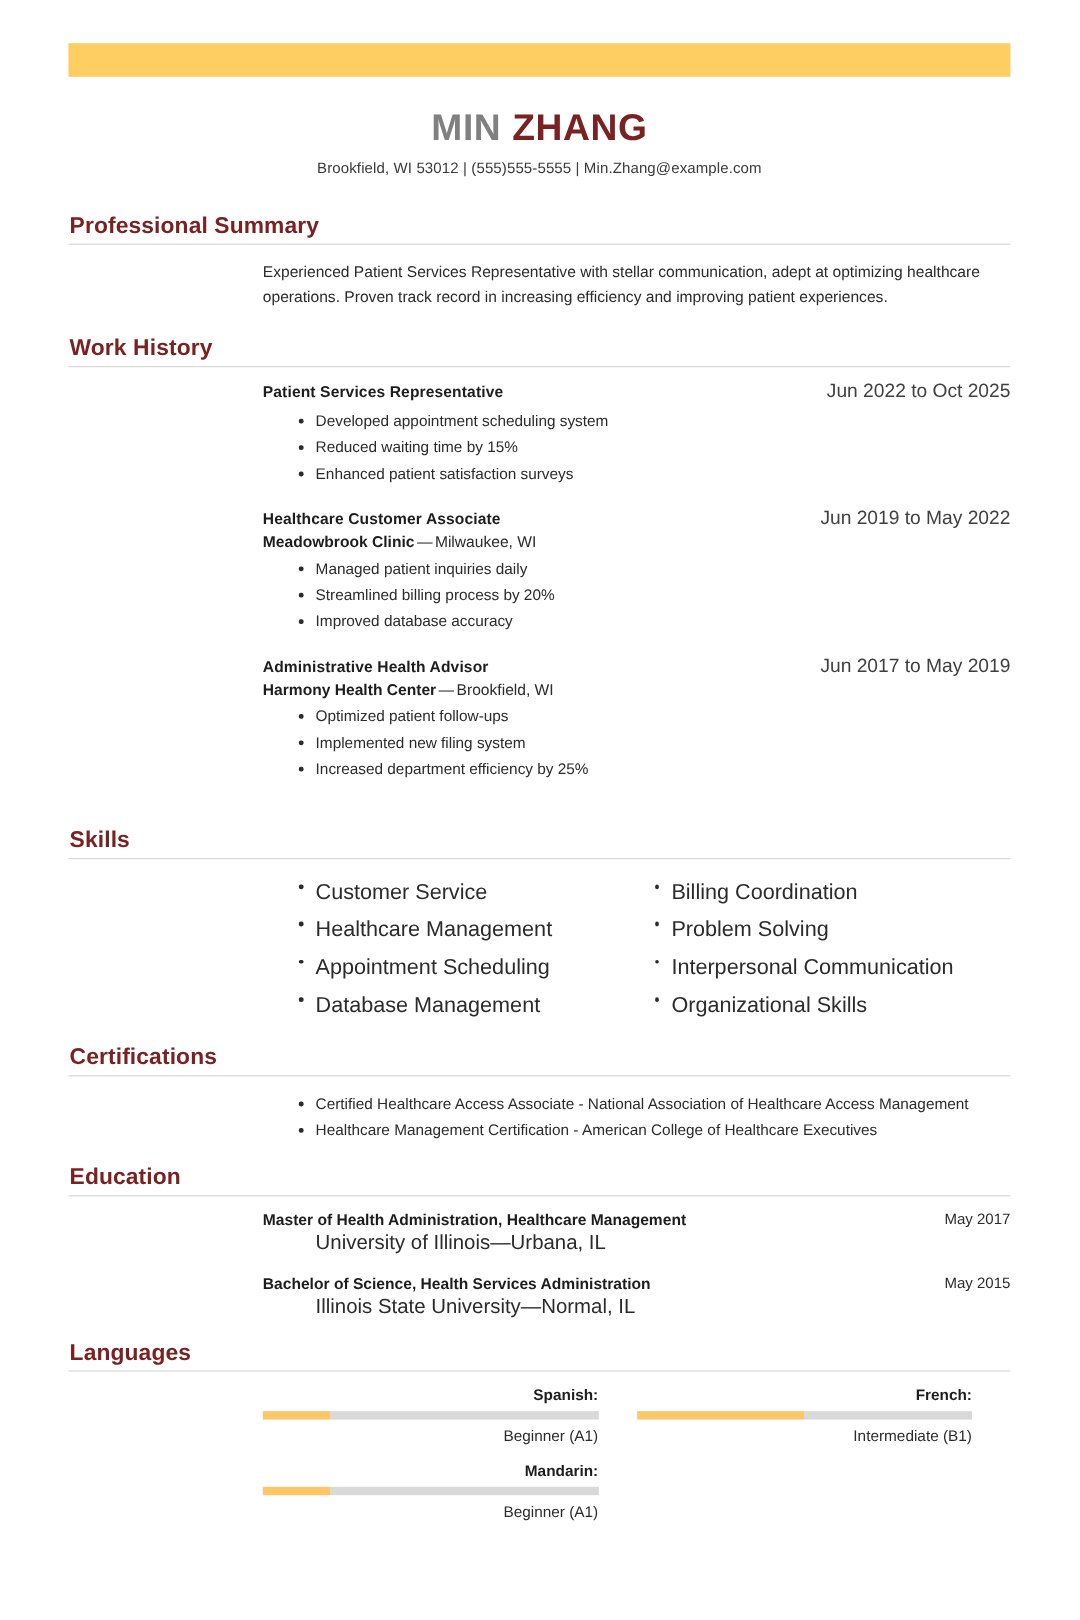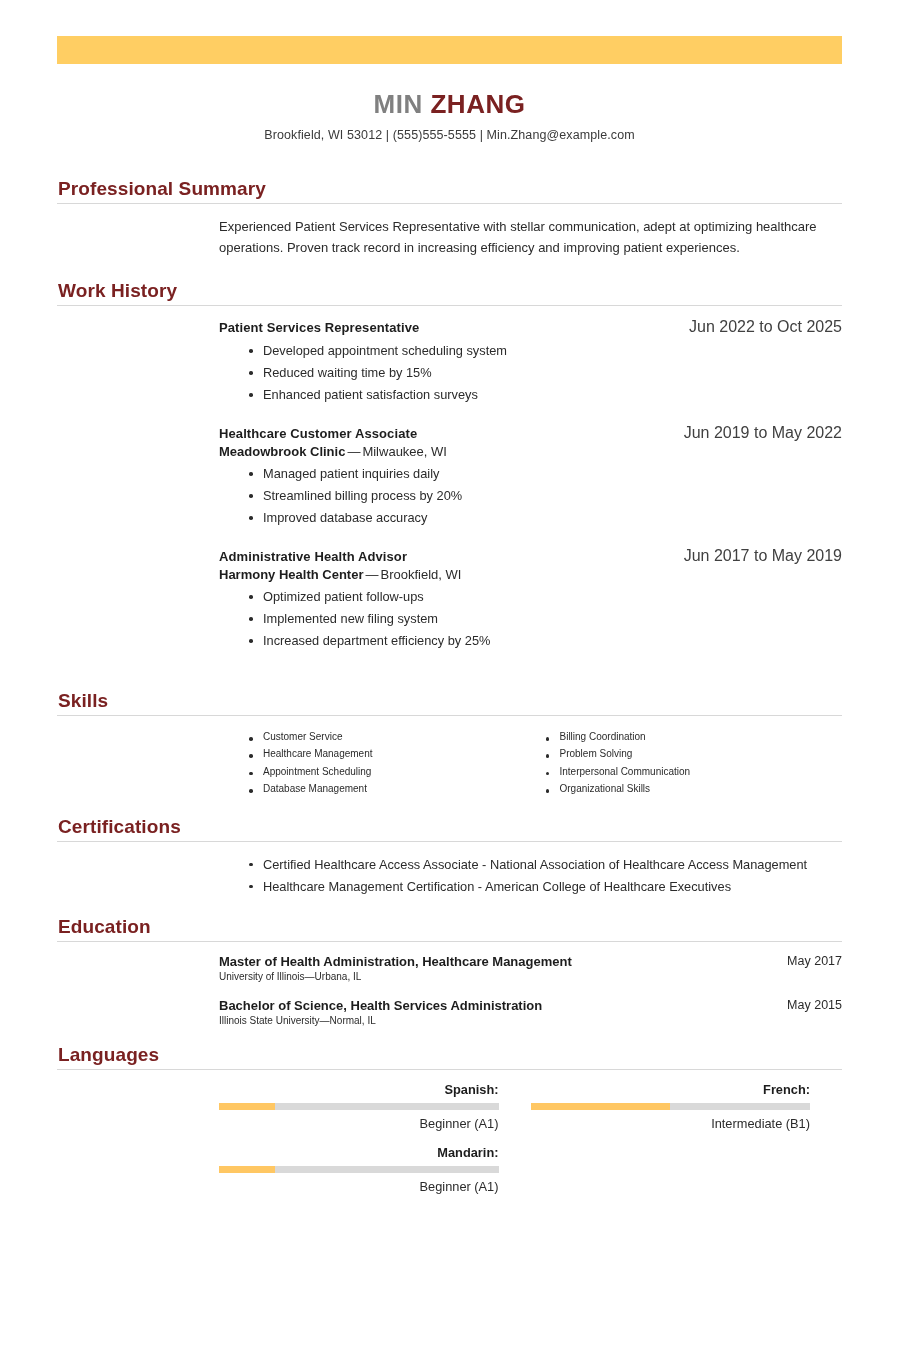--- a/index.html
+++ b/index.html
@@ -36,21 +36,21 @@
 
   
   .header {
     position: absolute;
     left: 57px;
     top: 90px;
     width: 785px;
     text-align: center;
   }
   .name {
-    font-size: 26px;
+    font-size: 31px;
     font-weight: bold;
     letter-spacing: 0.5px;
     line-height: 1.1;
     margin: 0;
   }
   .name .first { color: #808080; }
   .name .last  { color: #7A2121; }
   .contact {
     margin-top: 9px;
     font-size: 12.5px;
@@ -156,21 +156,21 @@
     display: flex;
     padding-left: 30px;
   }
   .skills-col { width: 50%; }
   .skills-col ul {
     list-style: none;
     margin: 0;
     padding: 0;
   }
   .skills-col li {
-    font-size: 10px;
+    font-size: 18px;
     line-height: 1.74;
     position: relative;
     padding-left: 14px;
     color: #2b2b2b;
   }
   .skills-col li::before {
     content: "";
     position: absolute;
     left: 0;
     top: 9px;
@@ -217,23 +217,24 @@
     font-weight: bold;
     color: #1d1d1d;
   }
   .edu-date {
     font-size: 12.5px;
     color: #2b2b2b;
     white-space: nowrap;
     padding-left: 14px;
   }
   .edu-school {
-    font-size: 10px;
+    font-size: 17px;
     margin-top: 2px;
     color: #2b2b2b;
+    margin-left: 44px;
   }
 
   
   .lang-grid {
     display: flex;
     flex-wrap: wrap;
     padding-left: 0px;
   }
   .lang-item {
     width: 50%;

